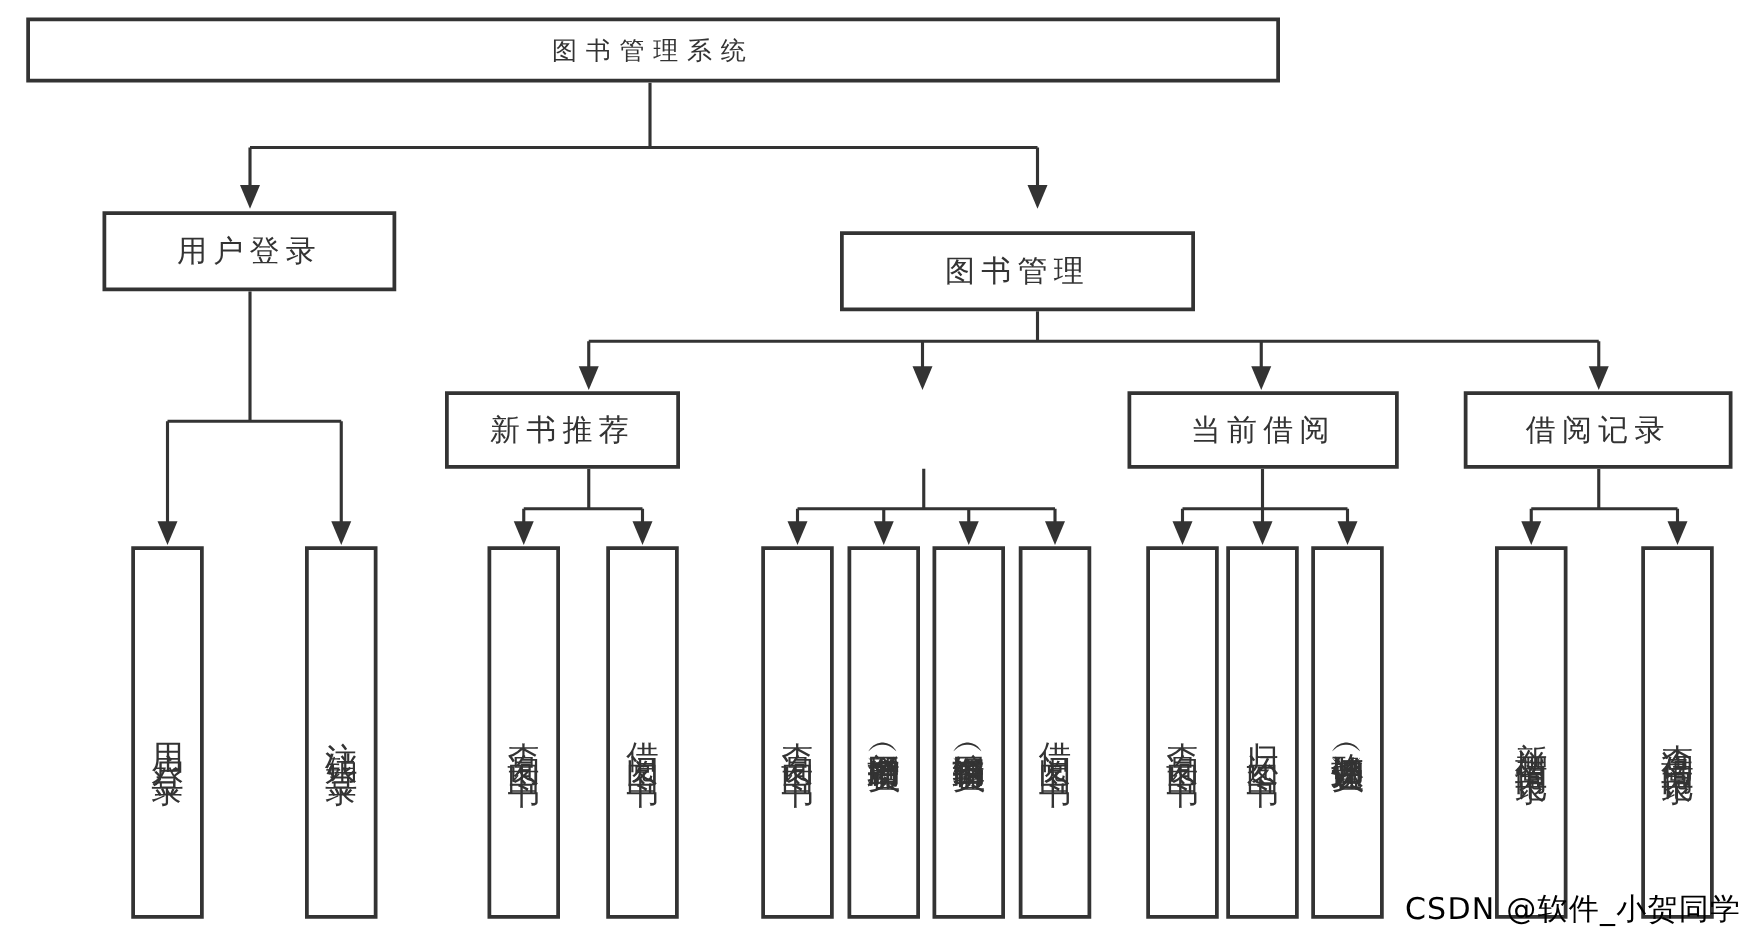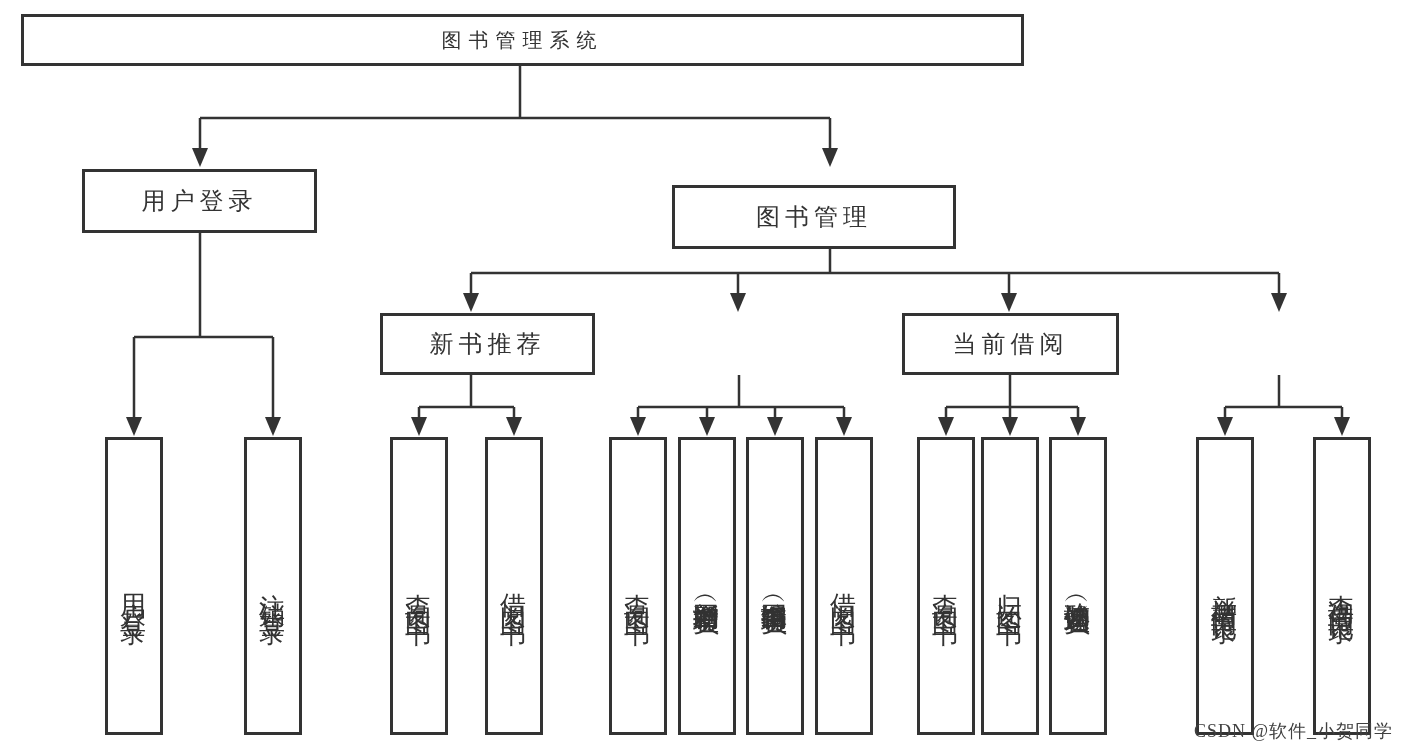--- a/index.html
+++ b/index.html
@@ -37,21 +37,21 @@
   }
   .root-box {
     left: 21px; top: 14px; width: 1003px; height: 52px;
     font-size: 20px; letter-spacing: 7px;
   }
   .branch {
     font-size: 24px; letter-spacing: 5px;
   }
   .b-user-login   { left: 82px;  top: 169px; width: 235px; height: 64px; }
   .b-book-mgmt    { left: 672px; top: 169px; width: 284px; height: 64px; margin-top: 16px; }
-  .b-new-book     { left: 380px; top: 313px; width: 215px; height: 62px; font-family: Liberation Mono, monospace; }
+  .b-new-book     { left: 356px; top: 313px; width: 188px; height: 62px; font-family: Liberation Mono, monospace; }
   .b-book-borrow  { left: 631px; top: 313px; width: 215px; height: 62px; }
   .b-cur-borrow   { left: 902px; top: 313px; width: 217px; height: 62px; }
   .b-records      { left: 1171px; top: 313px; width: 215px; height: 62px; }
   .leaf {
     top: 437px; width: 58px; height: 298px;
     writing-mode: vertical-rl;
     text-orientation: mixed;
     font-size: 26px;
     white-space: nowrap;
   }
@@ -68,26 +68,25 @@
   .lf8  { left: 815px; }
   .lf9  { left: 917px; }
   .lf10 { left: 981px; }
   .lf11 { left: 1049px; }
   .lf12 { left: 1196px; }
   .lf13 { left: 1313px; }
   .watermark {
     position: absolute;
     right: 12px;
     bottom: 4px;
-    font-size: 18px;
+    font-size: 24px;
     letter-spacing: 1px;
-    color: #404040;
+    color: #000000;
     z-index: 5;
     background: transparent;
-    font-family: Liberation Serif, serif;
   }
 </style>
 </head>
 <body>
 
 <div class="stage">
 
   <svg class="connectors" viewBox="0 0 1405 747" xmlns="http://www.w3.org/2000/svg">
 
     <g stroke="#333333" stroke-width="2.5" fill="none">
@@ -151,20 +150,23 @@
   <div class="box branch b-book-mgmt">
     <span>图书管理</span>
   </div>
 
   <div class="box branch b-new-book">
     <span>新书推荐</span>
   </div>
   <div class="box branch b-cur-borrow">
     <span>当前借阅</span>
   </div>
+  <div class="box branch b-records">
+    <span>借阅记录</span>
+  </div>
 
   <div class="box leaf s4 lf1">
     <span>用户登录</span>
   </div>
   <div class="box leaf s4 lf2">
     <span>注销登录</span>
   </div>
   <div class="box leaf s4 lf3">
     <span>查询图书</span>
   </div>

